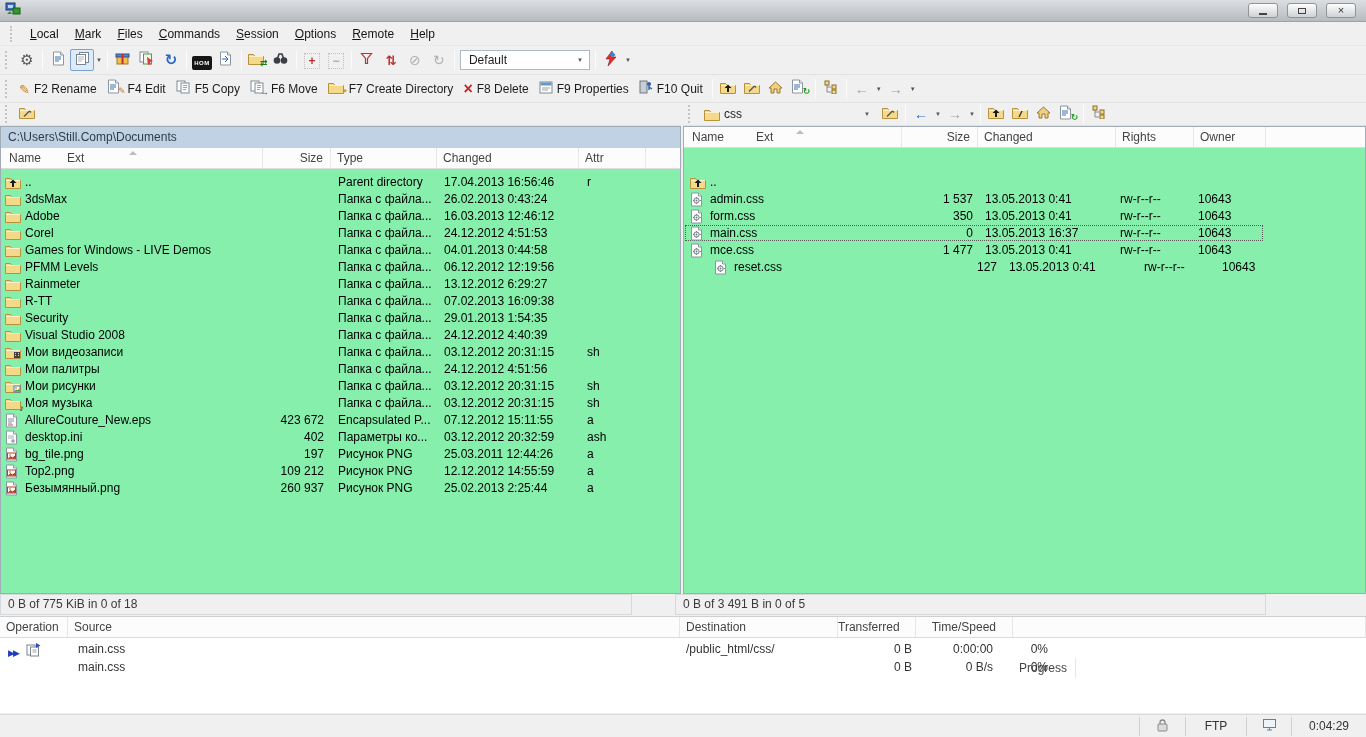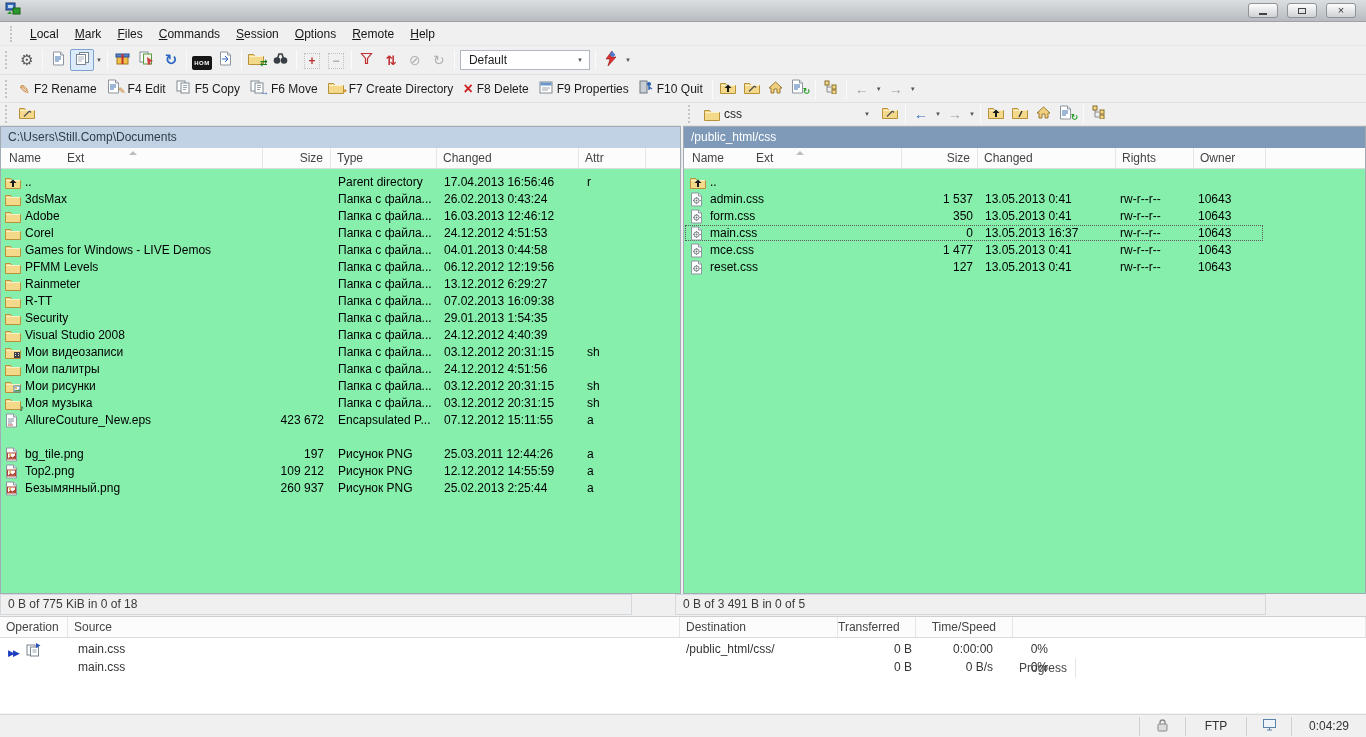--- a/index.html
+++ b/index.html
@@ -573,20 +573,33 @@
             <path d="M8.5 1v3h3" fill="#e4e8ec" stroke="#8d96a0"></path>
             <path d="M3 6h6M3 8h6M3 10h4" stroke="#8090a0"></path>
             <path d="M3 12h5" stroke="#c05050"></path>
           </svg></span>
         <span class="fcell" style="left: 24px; width: 208px;">AllureCouture_New.eps</span>
         <span class="fcell r" style="left: 235px; width: 88px;">423 672</span>
         <span class="fcell" style="left: 337px; width: 96px;">Encapsulated P...</span>
         <span class="fcell" style="left: 443px; width: 132px;">07.12.2012 15:11:55</span>
         <span class="fcell" style="left: 586px; width: 50px;">a</span>
       </div>
+      <div class="frow" style="top: 260px;">
+        <span class="fic" style="left: 4px;"><svg width="13" height="15" viewBox="0 0 13 15">
+            <path d="M1.5 1h7l3 3v10h-10z" fill="#fff" stroke="#8d96a0"></path>
+            <path d="M8.5 1v3h3" fill="#e4e8ec" stroke="#8d96a0"></path>
+            <path d="M3 6h6M3 8h6" stroke="#a8b0b8"></path>
+            <circle cx="8" cy="11" r="1.8" fill="#9aa2aa"></circle>
+          </svg></span>
+        <span class="fcell" style="left: 24px; width: 208px;">desktop.ini</span>
+        <span class="fcell r" style="left: 235px; width: 88px;">402</span>
+        <span class="fcell" style="left: 337px; width: 96px;">Параметры ко...</span>
+        <span class="fcell" style="left: 443px; width: 132px;">03.12.2012 20:32:59</span>
+        <span class="fcell" style="left: 586px; width: 50px;">ash</span>
+      </div>
       <div class="frow" style="top: 277px;">
         <span class="fic" style="left: 4px;"><svg width="13" height="15" viewBox="0 0 13 15">
             <path d="M1.5 1h7l3 3v10h-10z" fill="#fff" stroke="#8d96a0"></path>
             <path d="M8.5 1v3h3" fill="#e4e8ec" stroke="#8d96a0"></path>
             <rect x="2.5" y="6" width="8" height="6" fill="#fff" stroke="#b04030"></rect>
             <circle cx="5" cy="8" r="1" fill="#e0a020"></circle>
             <path d="M2.7 11.7l2.8-2.7 2 1.5 2.8-2.3v3.5z" fill="#b04030"></path>
           </svg></span>
         <span class="fcell" style="left: 24px; width: 208px;">bg_tile.png</span>
         <span class="fcell r" style="left: 235px; width: 88px;">197</span>
@@ -619,21 +632,20 @@
         <span class="fcell" style="left: 24px; width: 208px;">Безымянный.png</span>
         <span class="fcell r" style="left: 235px; width: 88px;">260 937</span>
         <span class="fcell" style="left: 337px; width: 96px;">Рисунок PNG</span>
         <span class="fcell" style="left: 443px; width: 132px;">25.02.2013 2:25:44</span>
         <span class="fcell" style="left: 586px; width: 50px;">a</span>
       </div>
     </div>
 </section>
 
 <section id="rpanel" class="panel">
-  <div class="pathbar">/public_html/css</div>
   <div class="colhdr" id="rhdr">
       <div class="hcell" style="left: 0px; width: 218px; padding-left: 0px;">
         <span class="hsub" style="left: 8px;">Name</span>
         <span class="hsub" style="left: 72px;">Ext</span>
         <span class="sortup" style="left: 112px;"></span>
       </div>
       <div class="hcell r" style="left: 218px; width: 76px;">Size</div>
       <div class="hcell" style="left: 294px; width: 138px;">Changed</div>
       <div class="hcell" style="left: 432px; width: 78px;">Rights</div>
       <div class="hcell" style="left: 510px; width: 72px;">Owner</div>
@@ -702,21 +714,21 @@
             <circle cx="6.5" cy="8.5" r="2.6" fill="none" stroke="#707880"></circle>
             <circle cx="6.5" cy="8.5" r="1" fill="#707880"></circle>
             <path d="M6.5 5.2v1.2M6.5 10.6v1.2M3.2 8.5h1.2M9.6 8.5h1.2" stroke="#707880"></path>
           </svg></span>
         <span class="fcell" style="left: 26px; width: 170px;">mce.css</span>
         <span class="fcell r" style="left: 201px; width: 88px;">1 477</span>
         <span class="fcell" style="left: 301px; width: 125px;">13.05.2013 0:41</span>
         <span class="fcell" style="left: 436px; width: 70px;">rw-r--r--</span>
         <span class="fcell" style="left: 514px; width: 55px;">10643</span>
       </div>
-      <div class="frow" style="top: 90px;">
+      <div class="frow" style="top: 90px; margin-left: 24px;">
         <span class="fic" style="left: 6px;"><svg width="13" height="15" viewBox="0 0 13 15">
             <path d="M1.5 1h7l3 3v10h-10z" fill="#fff" stroke="#8d96a0"></path>
             <path d="M8.5 1v3h3" fill="#e4e8ec" stroke="#8d96a0"></path>
             <circle cx="6.5" cy="8.5" r="2.6" fill="none" stroke="#707880"></circle>
             <circle cx="6.5" cy="8.5" r="1" fill="#707880"></circle>
             <path d="M6.5 5.2v1.2M6.5 10.6v1.2M3.2 8.5h1.2M9.6 8.5h1.2" stroke="#707880"></path>
           </svg></span>
         <span class="fcell" style="left: 26px; width: 170px;">reset.css</span>
         <span class="fcell r" style="left: 201px; width: 88px;">127</span>
         <span class="fcell" style="left: 301px; width: 125px;">13.05.2013 0:41</span>

